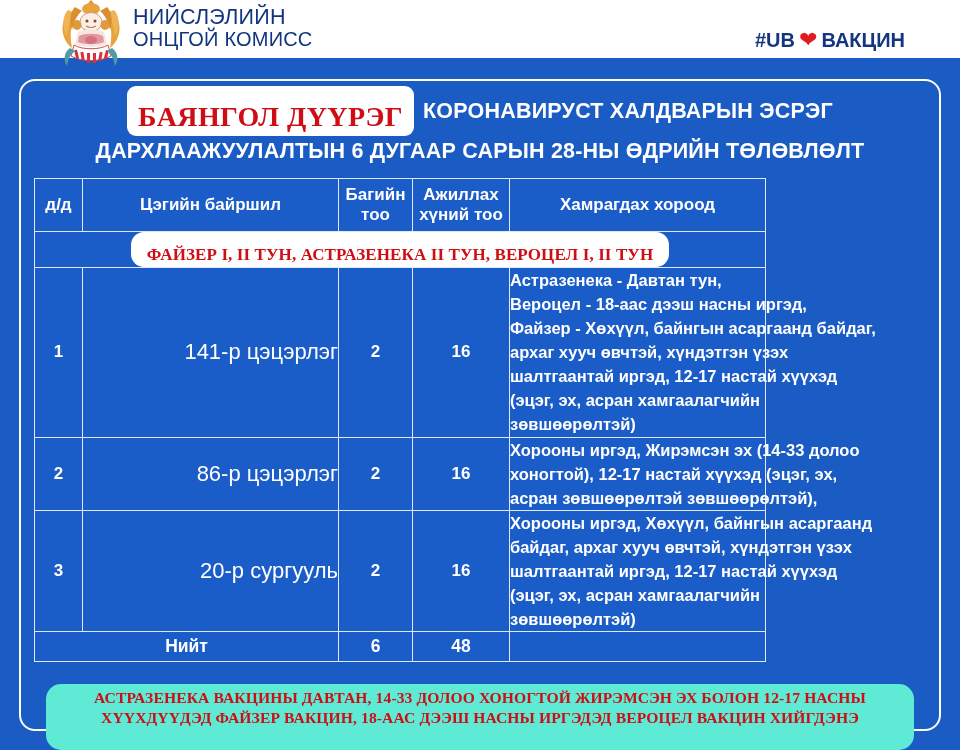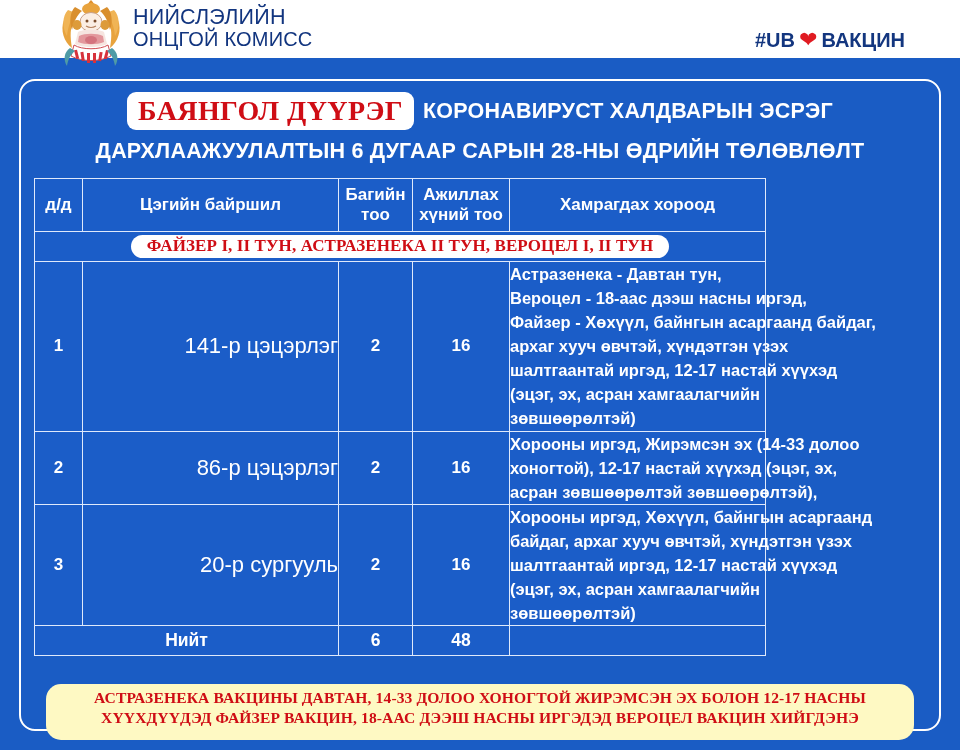--- a/index.html
+++ b/index.html
@@ -112,21 +112,21 @@
     display: flex;
     align-items: center;
     justify-content: center;
     gap: 9px;
     height: 38px;
   }
   .district-badge {
     background: #ffffff;
     color: #cf0d15;
     border-radius: 9px;
-    padding: 3px 11px 3px 11px;
+    padding: 15px 11px 3px 11px;
     font-family: "Liberation Serif", "DejaVu Serif", serif;
     font-weight: 700;
     font-size: 28px;
     letter-spacing: .4px;
     white-space: nowrap;
   }
   .title-rest {
     font-size: 21.5px;
     font-weight: 700;
     letter-spacing: .2px;
@@ -177,21 +177,21 @@
   .banner-cell {
     height: 29px;
     text-align: center;
     padding: 0;
   }
   .banner-pill {
     display: inline-block;
     background: #ffffff;
     color: #cf0d15;
     border-radius: 13px;
-    padding: 1px 16px 2px 16px;
+    padding: 13px 16px 2px 16px;
     font-family: "Liberation Serif", "DejaVu Serif", serif;
     font-weight: 700;
     font-size: 17px;
     letter-spacing: .1px;
     white-space: nowrap;
   }
 
   .num {
     text-align: center;
     font-size: 17px;
@@ -223,23 +223,23 @@
     font-size: 17.5px;
     font-weight: 700;
   }
 
   
   .footer-notice {
     position: absolute;
     left: 46px;
     top: 684px;
     width: 868px;
-    background: #fef9c3;
+    background: #5eead4;
     border-radius: 15px;
-    padding: 4px 10px 12px 10px;
+    padding: 4px 10px 22px 10px;
     box-sizing: border-box;
     text-align: center;
     color: #cf0d15;
     font-family: "Liberation Serif", "DejaVu Serif", serif;
     font-weight: 700;
     font-size: 15.6px;
     line-height: 1.28;
     letter-spacing: .1px;
     z-index: 5;
   }

